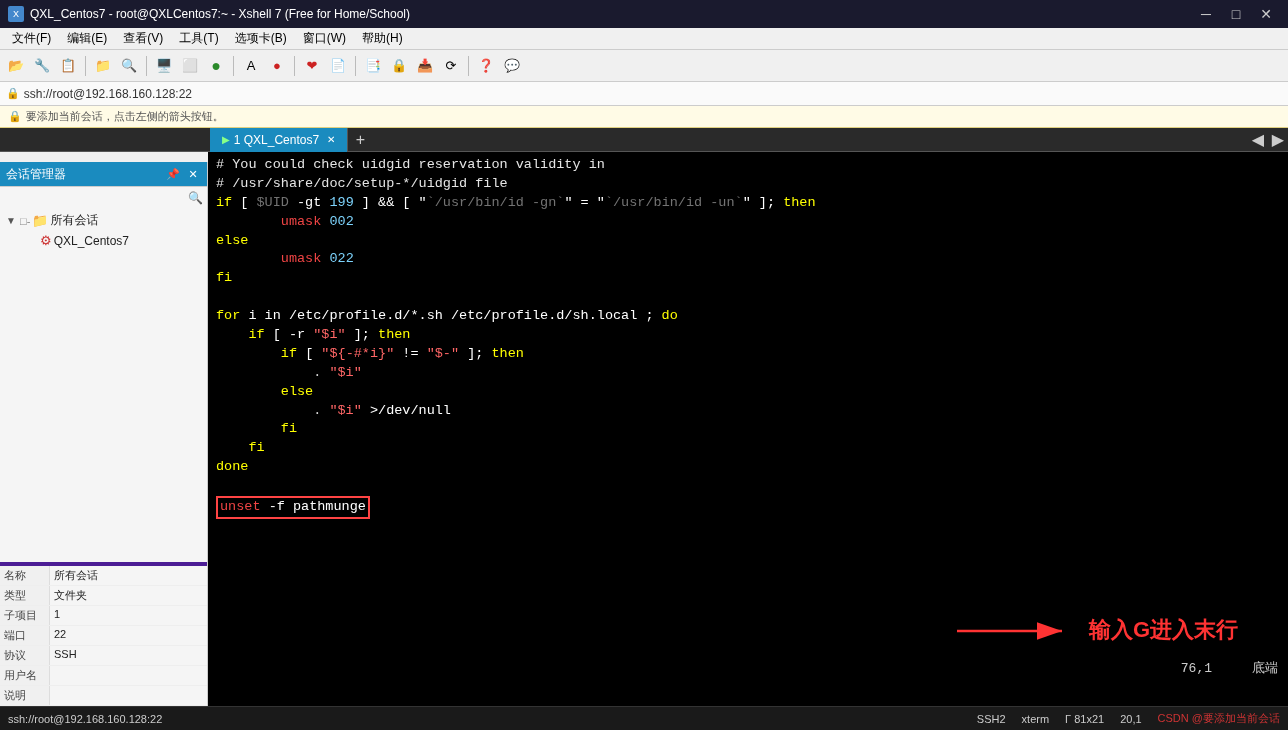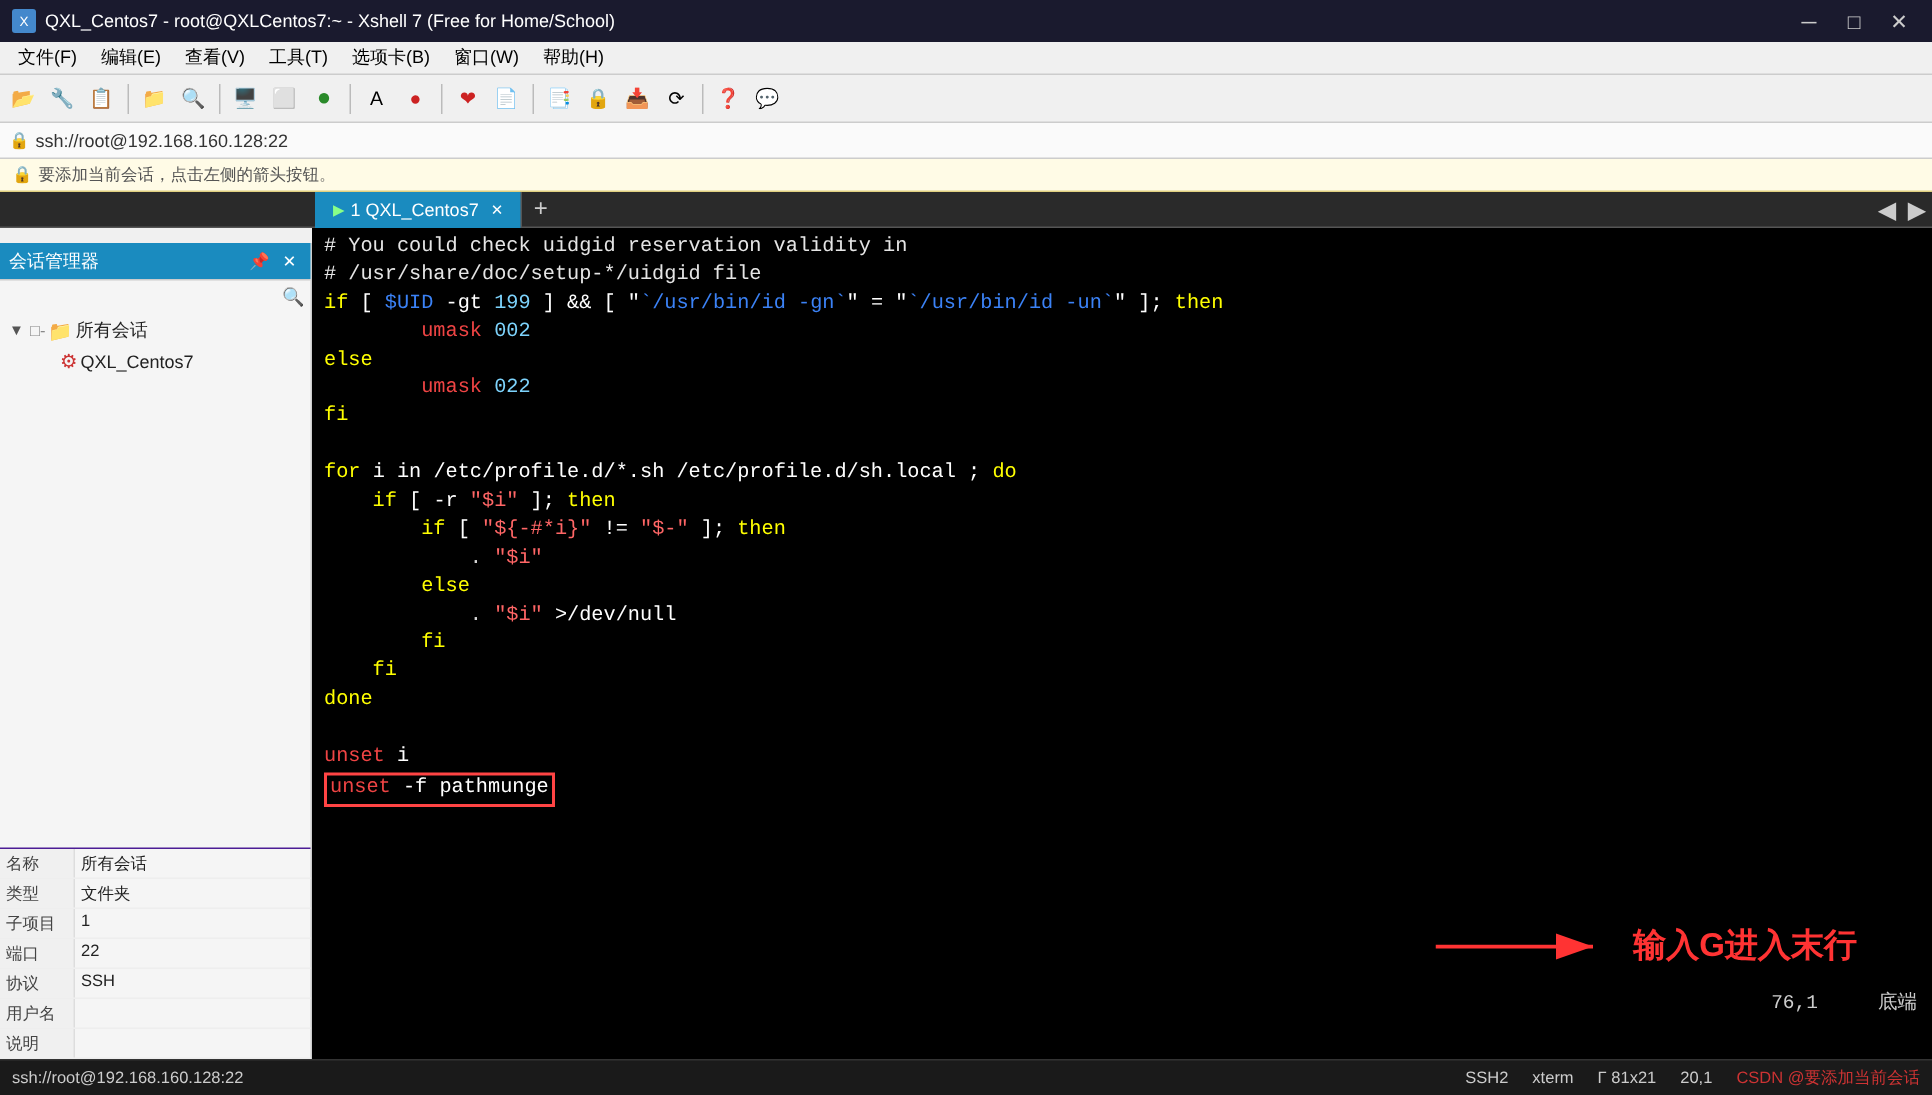--- a/index.html
+++ b/index.html
@@ -131,21 +131,21 @@
     .sidebar-search { height: 22px; padding: 2px 4px; border-top: 1px solid #ccc; display: flex; align-items: center; justify-content: flex-end; }
     .sidebar-search-icon { font-size: 12px; color: #666; cursor: pointer; }
     .sidebar-tree { flex: 1; overflow-y: auto; padding: 2px 0; font-size: 12px; }
     .tree-node { display: flex; align-items: center; padding: 2px 4px; cursor: pointer; gap: 2px; }
     .tree-expand { width: 14px; text-align: center; font-size: 10px; color: #555; }
     .tree-icon-folder { color: #e8a020; font-size: 13px; }
     .tree-label { color: #222; }
 
     
     .sidebar-props {
-      border-top: 1px solid #4c1d95;
+      border-top: 4px solid #4c1d95;
       font-size: 11px;
     }
     .prop-row { display: flex; border-bottom: 1px solid #eee; }
     .prop-key { width: 50px; padding: 2px 4px; color: #444; background: #f0f0f0; border-right: 1px solid #ddd; flex-shrink: 0; }
     .prop-val { padding: 2px 4px; color: #222; flex: 1; }
 
     
     .terminal {
       flex: 1;
       background: #000;
@@ -155,21 +155,21 @@
       line-height: 1.4;
       padding: 4px 8px;
       overflow-y: auto;
       position: relative;
     }
 
     
     .c-comment { color: #e5e5e5; }
     .c-keyword { color: #ffff00; }
     .c-string { color: #ff6666; }
-    .c-var { color: #3b82f6; }
+    .c-var { color: #737373; }
     .c-num { color: #7dd3fc; }
     .c-op { color: #ffffff; }
     .c-cmd { color: #ef4444; }
     .c-do { color: #ffff00; }
 
     .terminal-line { white-space: pre; display: block; }
 
     
     .current-line-box {
       display: inline-block;
@@ -342,21 +342,20 @@
     <span class="terminal-line"><span class="c-keyword">for</span> <span class="c-op">i in /etc/profile.d/*.sh /etc/profile.d/sh.local ; </span><span class="c-do">do</span></span>
     <span class="terminal-line">    <span class="c-keyword">if</span> <span class="c-op">[ -r </span><span class="c-string">"$i"</span><span class="c-op"> ]; </span><span class="c-keyword">then</span></span>
     <span class="terminal-line">        <span class="c-keyword">if</span> <span class="c-op">[ </span><span class="c-string">"${-#*i}"</span><span class="c-op"> != </span><span class="c-string">"$-"</span><span class="c-op"> ]; </span><span class="c-keyword">then</span></span>
     <span class="terminal-line">            . <span class="c-string">"$i"</span></span>
     <span class="terminal-line">        <span class="c-keyword">else</span></span>
     <span class="terminal-line">            . <span class="c-string">"$i"</span> <span class="c-op">&gt;/dev/null</span></span>
     <span class="terminal-line">        <span class="c-keyword">fi</span></span>
     <span class="terminal-line">    <span class="c-keyword">fi</span></span>
     <span class="terminal-line"><span class="c-keyword">done</span></span>
     <span class="terminal-line"> </span>
-    <span class="terminal-line"><span class="c-cmd">unset</span> <span class="c-op">i</span></span>
     <span class="terminal-line"><span class="current-line-box"><span class="c-cmd">unset</span> <span class="c-op">-f pathmunge</span></span></span>
 
     <div style="position:absolute; right:50px; bottom:60px; display:flex; align-items:center; gap:12px;">
       <svg width="120" height="30">
         <defs>
           <marker id="arrowhead" markerWidth="10" markerHeight="7" refX="10" refY="3.5" orient="auto">
             <polygon points="0 0, 10 3.5, 0 7" fill="#ff3333"></polygon>
           </marker>
         </defs>
         <line x1="0" y1="15" x2="105" y2="15" stroke="#ff3333" stroke-width="2.5" marker-end="url(#arrowhead)"></line>

